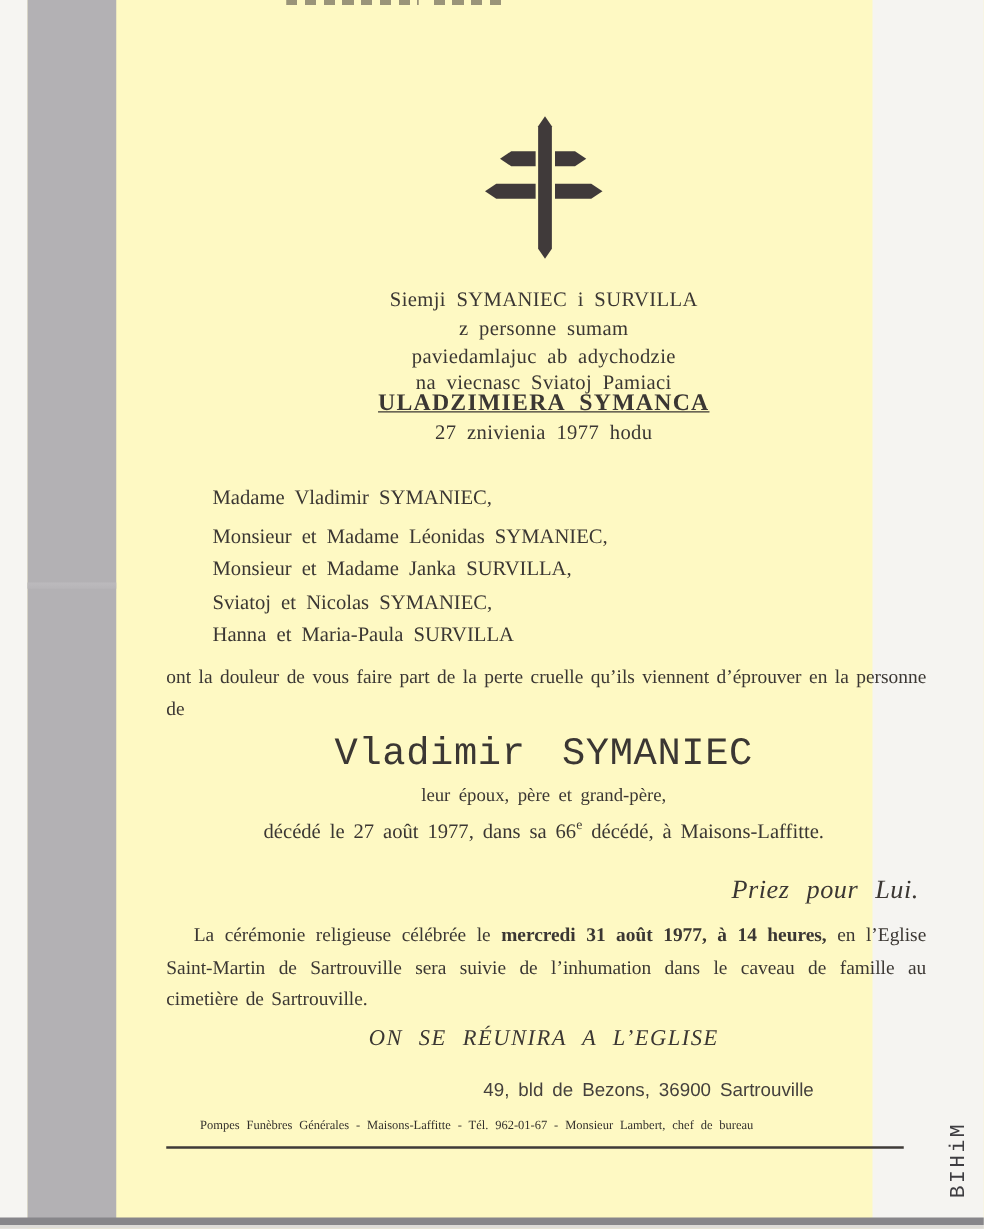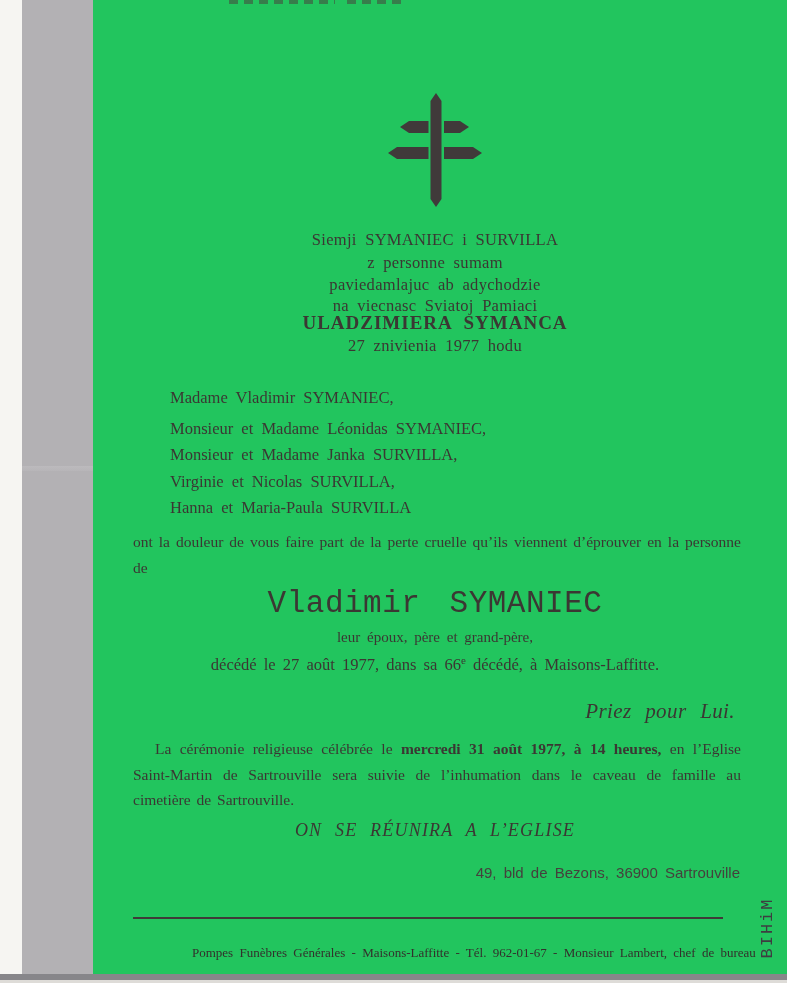--- a/index.html
+++ b/index.html
@@ -3,22 +3,22 @@
 <meta charset="utf-8">
 <style>
   html,body{margin:0;padding:0;}
   body{
     width:787px;height:983px;
     font-family:"Liberation Serif", serif;
     background:#f5f4f1;
     overflow:hidden;
   }
   .scan{
-    position:relative;width:787px;height:983px;
-    background:#22c55e;
+    position:relative;width:698px;height:983px;
+    background:#fef9c3;
   }
   
   .left-strip{
     position:absolute;left:0;top:0;width:22px;height:983px;
     background:#f6f5f2;
   }
   
   .gray-band{
     position:absolute;left:22px;top:0;width:71px;height:975px;
     background:#b3b1b4;
@@ -45,21 +45,21 @@
   }
 
   .ink{color:#3b3733;}
 
   .cross-svg{position:absolute;left:360px;top:85px;}
 
   .center-col{
     position:absolute;left:110px;width:650px;text-align:center;
   }
   .bel-line{font-size:16.5px;letter-spacing:.3px;word-spacing:4px;white-space:nowrap;}
-  .bel-name{font-size:19px;font-weight:bold;letter-spacing:1px;word-spacing:6px;white-space:nowrap;}
+  .bel-name{font-size:19px;font-weight:bold;letter-spacing:1px;word-spacing:6px;white-space:nowrap;text-decoration:underline;}
 
   .family-line{
     position:absolute;left:170px;font-size:16.5px;word-spacing:4px;white-space:nowrap;
   }
 
   .paragraph{
     position:absolute;left:133px;width:608px;
     font-size:15.5px;line-height:26px;text-align:justify;word-spacing:2px;
   }
   .paragraph b{font-weight:bold;}
@@ -84,22 +84,22 @@
   .address-line{
     position:absolute;right:47px;top:864px;
     font-family:"Liberation Sans", sans-serif;
     font-size:15px;word-spacing:3px;color:#45413d;white-space:nowrap;
   }
 
   .footer-rule{
     position:absolute;left:133px;top:917px;width:590px;height:2px;background:#3f3b38;
   }
   .footer-line{
-    position:absolute;left:160px;top:945px;
-    font-size:13px;word-spacing:3px;color:#33302c;white-space:nowrap;margin-left:32px;
+    position:absolute;left:160px;top:895px;
+    font-size:10px;word-spacing:3px;color:#33302c;white-space:nowrap;
   }
 
   .stamp-vertical{
     position:absolute;left:728px;top:918px;width:80px;height:20px;
     text-align:center;
     font-family:"Liberation Mono", monospace;
     font-size:17px;letter-spacing:2px;color:#3e3d41;
     transform:rotate(-90deg);transform-origin:center;
     white-space:nowrap;
   }
@@ -130,21 +130,21 @@
   <div class="center-col ink bel-line" style="top:230px">Siemji SYMANIEC i SURVILLA</div>
   <div class="center-col ink bel-line" style="top:253px">z personne sumam</div>
   <div class="center-col ink bel-line" style="top:275px">paviedamlajuc ab adychodzie</div>
   <div class="center-col ink bel-line" style="top:296px">na viecnasc Sviatoj Pamiaci</div>
   <div class="center-col ink bel-name" style="top:312px">ULADZIMIERA SYMANCA</div>
   <div class="center-col ink bel-line" style="top:336px">27 znivienia 1977 hodu</div>
 
   <div class="family-line ink" style="top:388px">Madame Vladimir SYMANIEC,</div>
   <div class="family-line ink" style="top:419px">Monsieur et Madame Léonidas SYMANIEC,</div>
   <div class="family-line ink" style="top:445px">Monsieur et Madame Janka SURVILLA,</div>
-  <div class="family-line ink" style="top:472px">Virginie et Nicolas SURVILLA,</div>
+  <div class="family-line ink" style="top:472px">Sviatoj et Nicolas SYMANIEC,</div>
   <div class="family-line ink" style="top:498px">Hanna et Maria-Paula SURVILLA</div>
 
   <div class="paragraph ink" style="top:529px">
     <span>ont la douleur de vous faire part de la perte cruelle qu’ils viennent d’éprouver en la personne de</span>
   </div>
 
   <div class="center-col ink deceased-name" style="top:586px">Vladimir SYMANIEC</div>
   <div class="center-col ink relation-line" style="top:629px">leur époux, père et grand-père,</div>
   <div class="center-col ink death-line" style="top:655px"><span>décédé le 27 août 1977, dans sa 66</span><sup>e</sup><span> décédé, à Maisons-Laffitte.</span></div>
 

